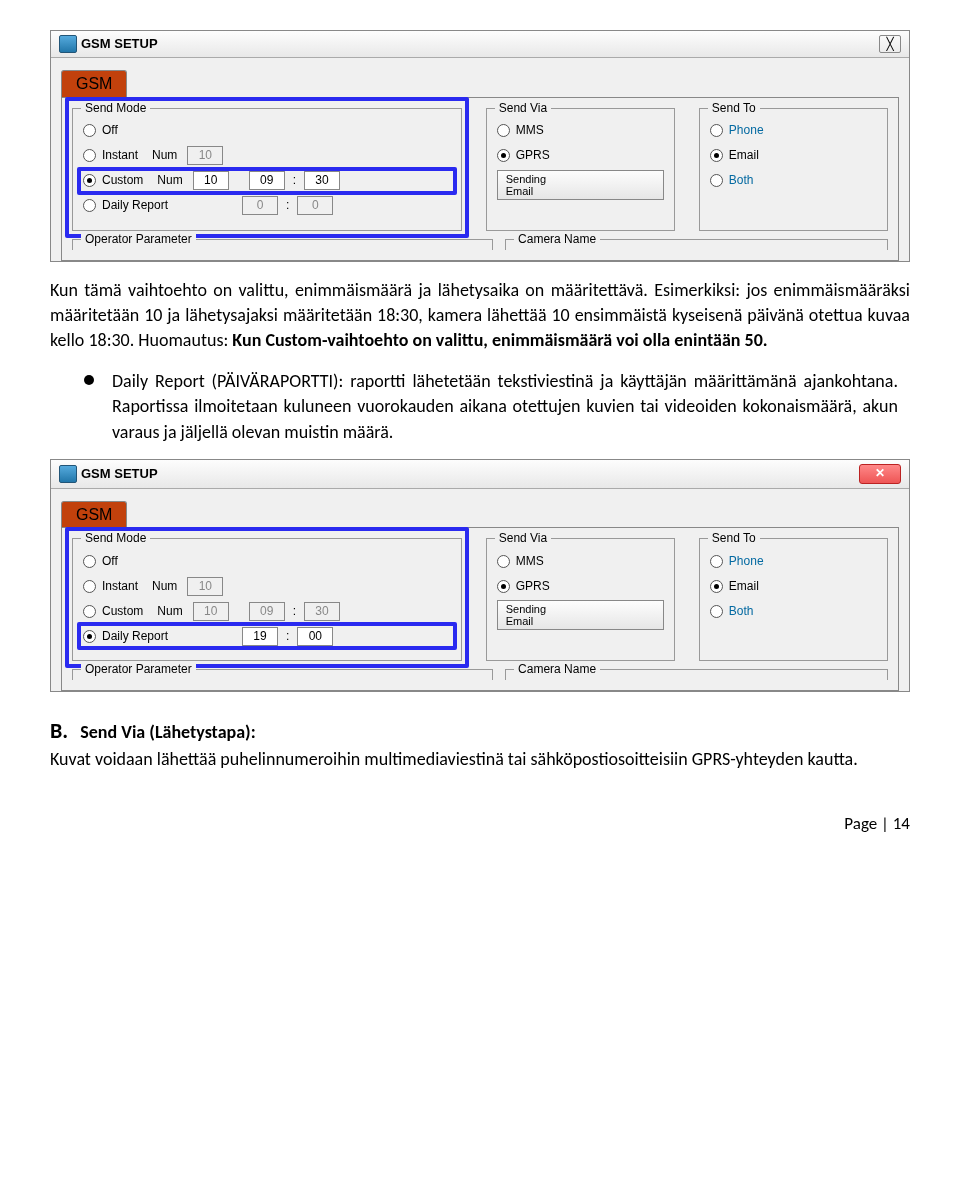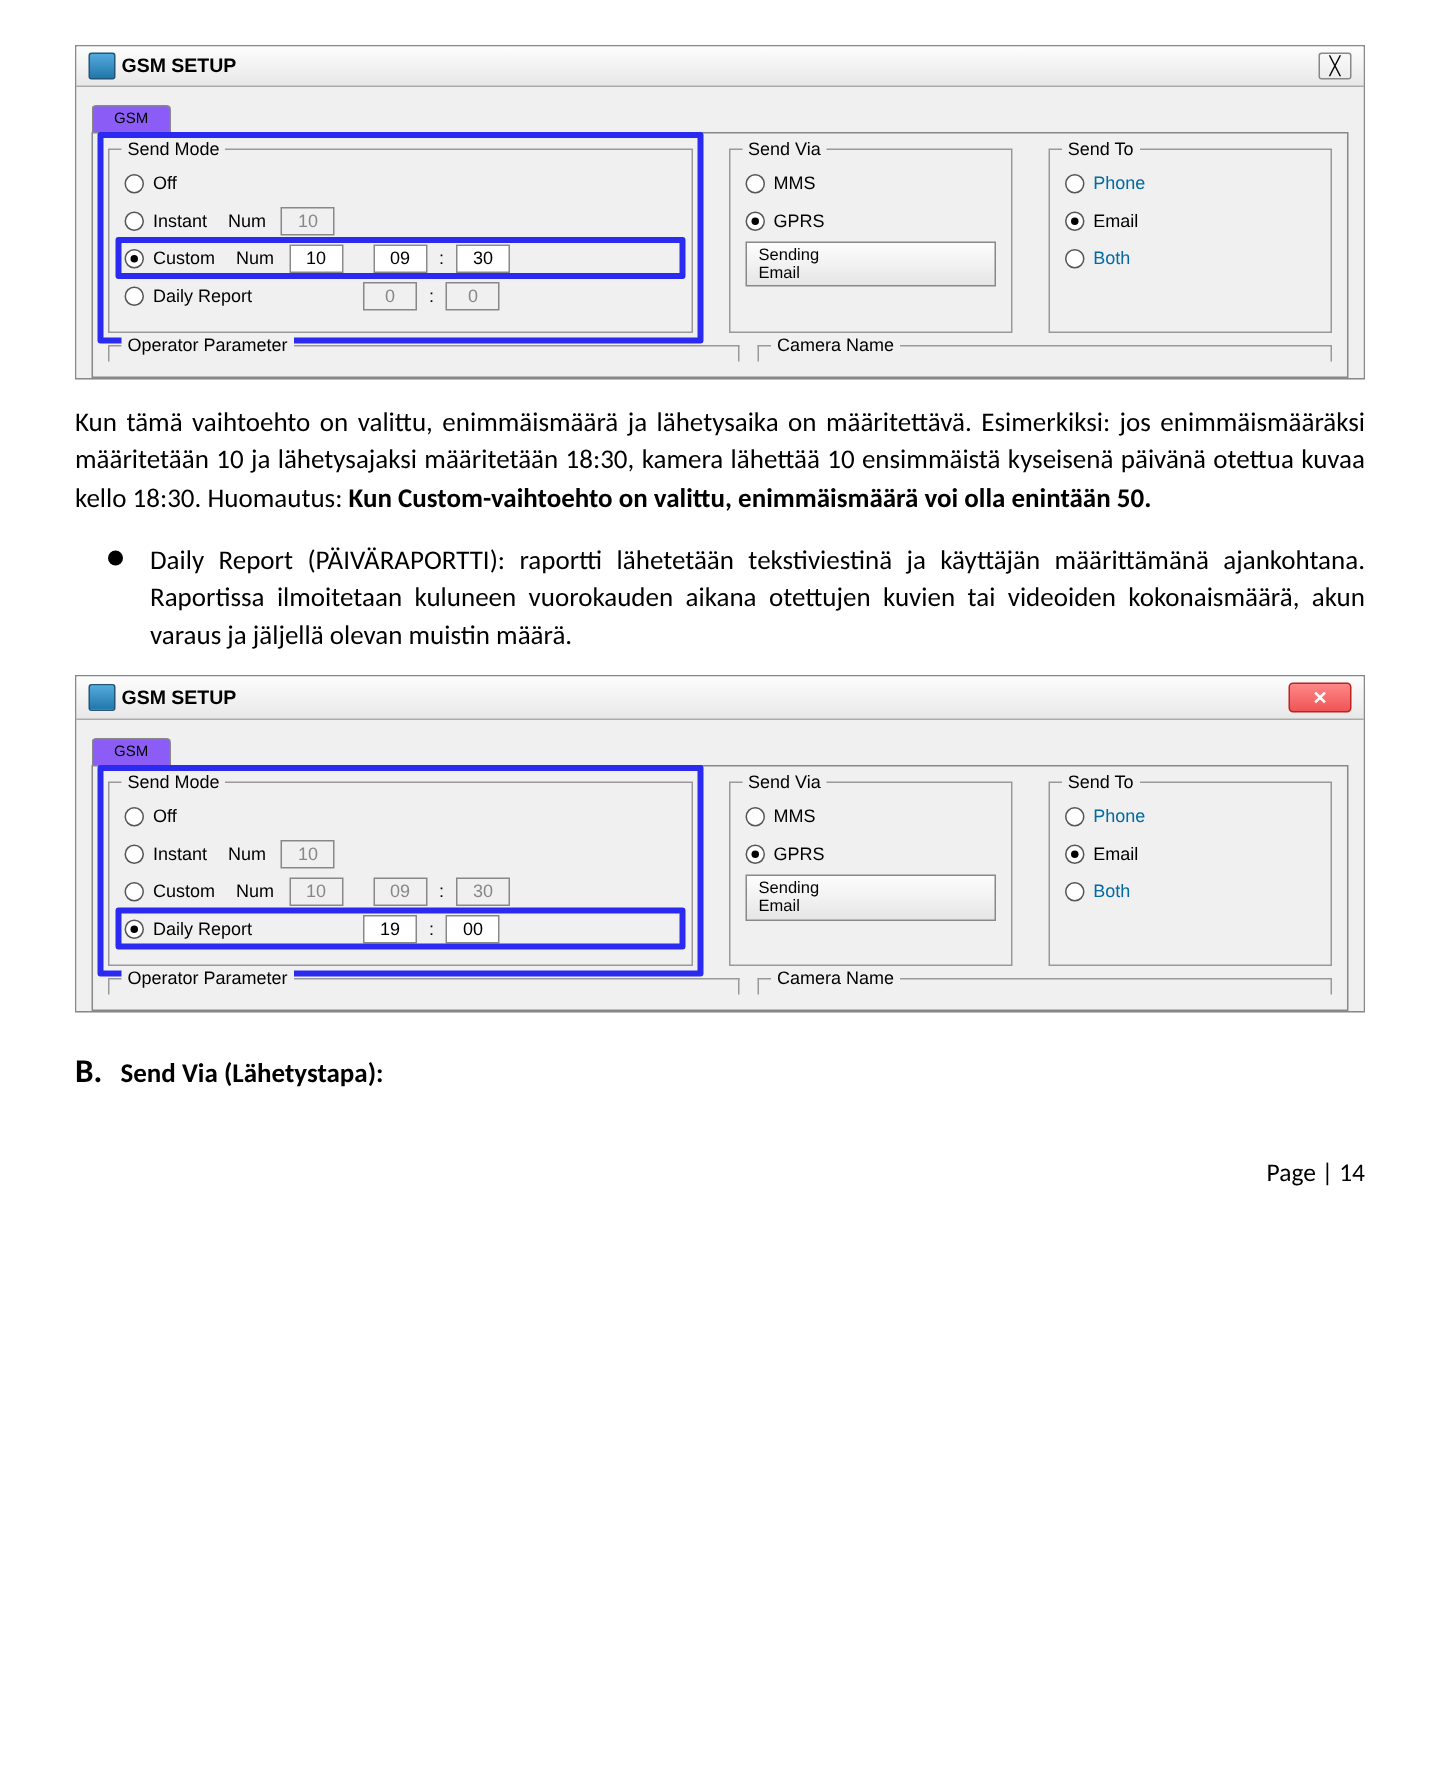--- a/index.html
+++ b/index.html
@@ -58,23 +58,23 @@
   .client {
     padding: 12px 10px 0 10px;
     background: #f0f0f0;
     font-family: "MS Sans Serif", Tahoma, Arial, sans-serif;
     font-size: 12px;
   }
   .tabbtn {
     display: inline-block;
     border: 1px solid #888;
     border-bottom: none;
-    background: #8b5cf6;
+    background: #c2410c;
     padding: 2px 14px;
-    font-size: 10px;
+    font-size: 16px;
     border-radius: 3px 3px 0 0;
   }
   .tabbody {
     border: 1px solid #888;
     margin-top: -1px;
     padding: 10px;
     background: #f0f0f0;
   }
   .groupbox {
     border: 1px solid #999;
@@ -140,21 +140,21 @@
     line-height: 1.1;
   }
   .hl {
     border: 4px solid #2a2af0;
     border-radius: 2px;
     position: absolute;
     pointer-events: none;
   }
   .body-text { margin: 16px 0; text-align: justify; font-size: 18px; }
   .note-bold { font-weight: bold; }
-  .bullet-row { display: flex; margin: 14px 0; }
+  .bullet-row { display: flex; margin: 14px 12px; }
   .bullet-dot {
     width: 10px; height: 10px; border-radius: 50%; background: #000;
     margin: 6px 18px 0 22px; flex: 0 0 auto;
   }
   .section-letter { font-size: 22px; font-weight: bold; margin-right: 8px; }
   .section-title { font-weight: bold; margin-top: 24px; }
   .footer { text-align: right; margin-top: 40px; font-size: 17px; }
   .rel { position: relative; }
   .group-stub {
     border-top:1px solid #999; border-left:1px solid #999; border-right:1px solid #999;
@@ -348,15 +348,16 @@
           <span class="legend">Camera Name</span>
         </div>
       </div>
     </div>
   </div>
 </div>
 
 <p class="body-text" style="margin-top:24px">
   <span class="section-letter">B.</span>
   <span class="section-title">Send Via (Lähetystapa):</span><br>
+  <span style="margin-left:0">Kuvat voidaan lähettää puhelinnumeroihin multimediaviestinä tai sähköpostiosoitteisiin GPRS-yhteyden kautta.</span>
 </p>
 
 <div class="footer">Page | 14</div>
 
 </body></html>

